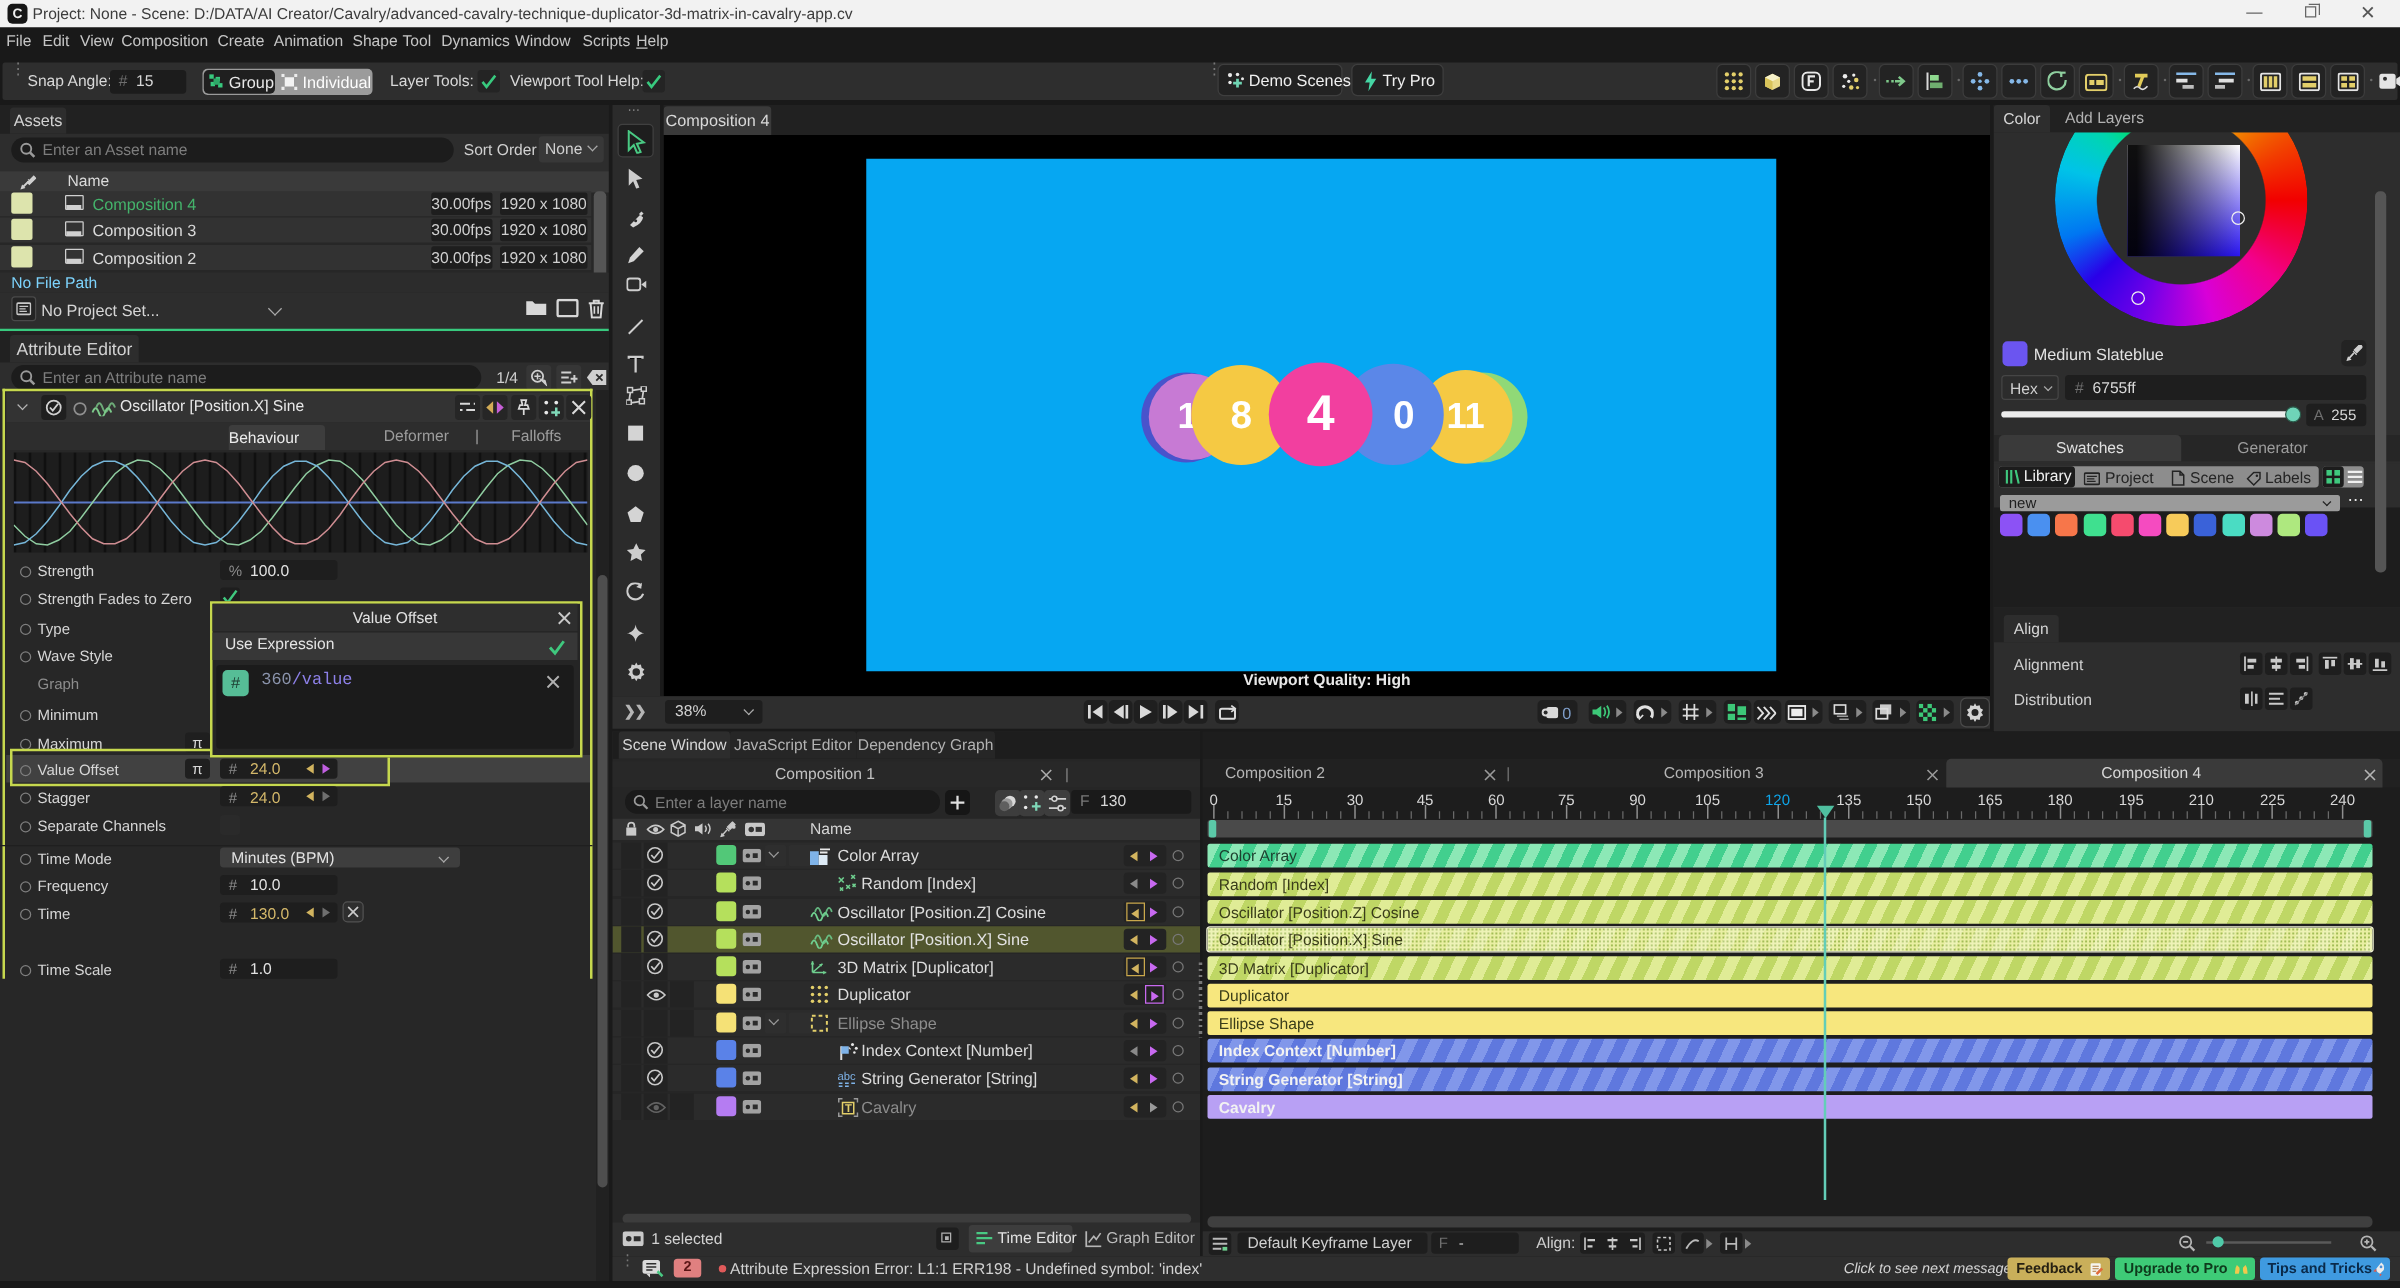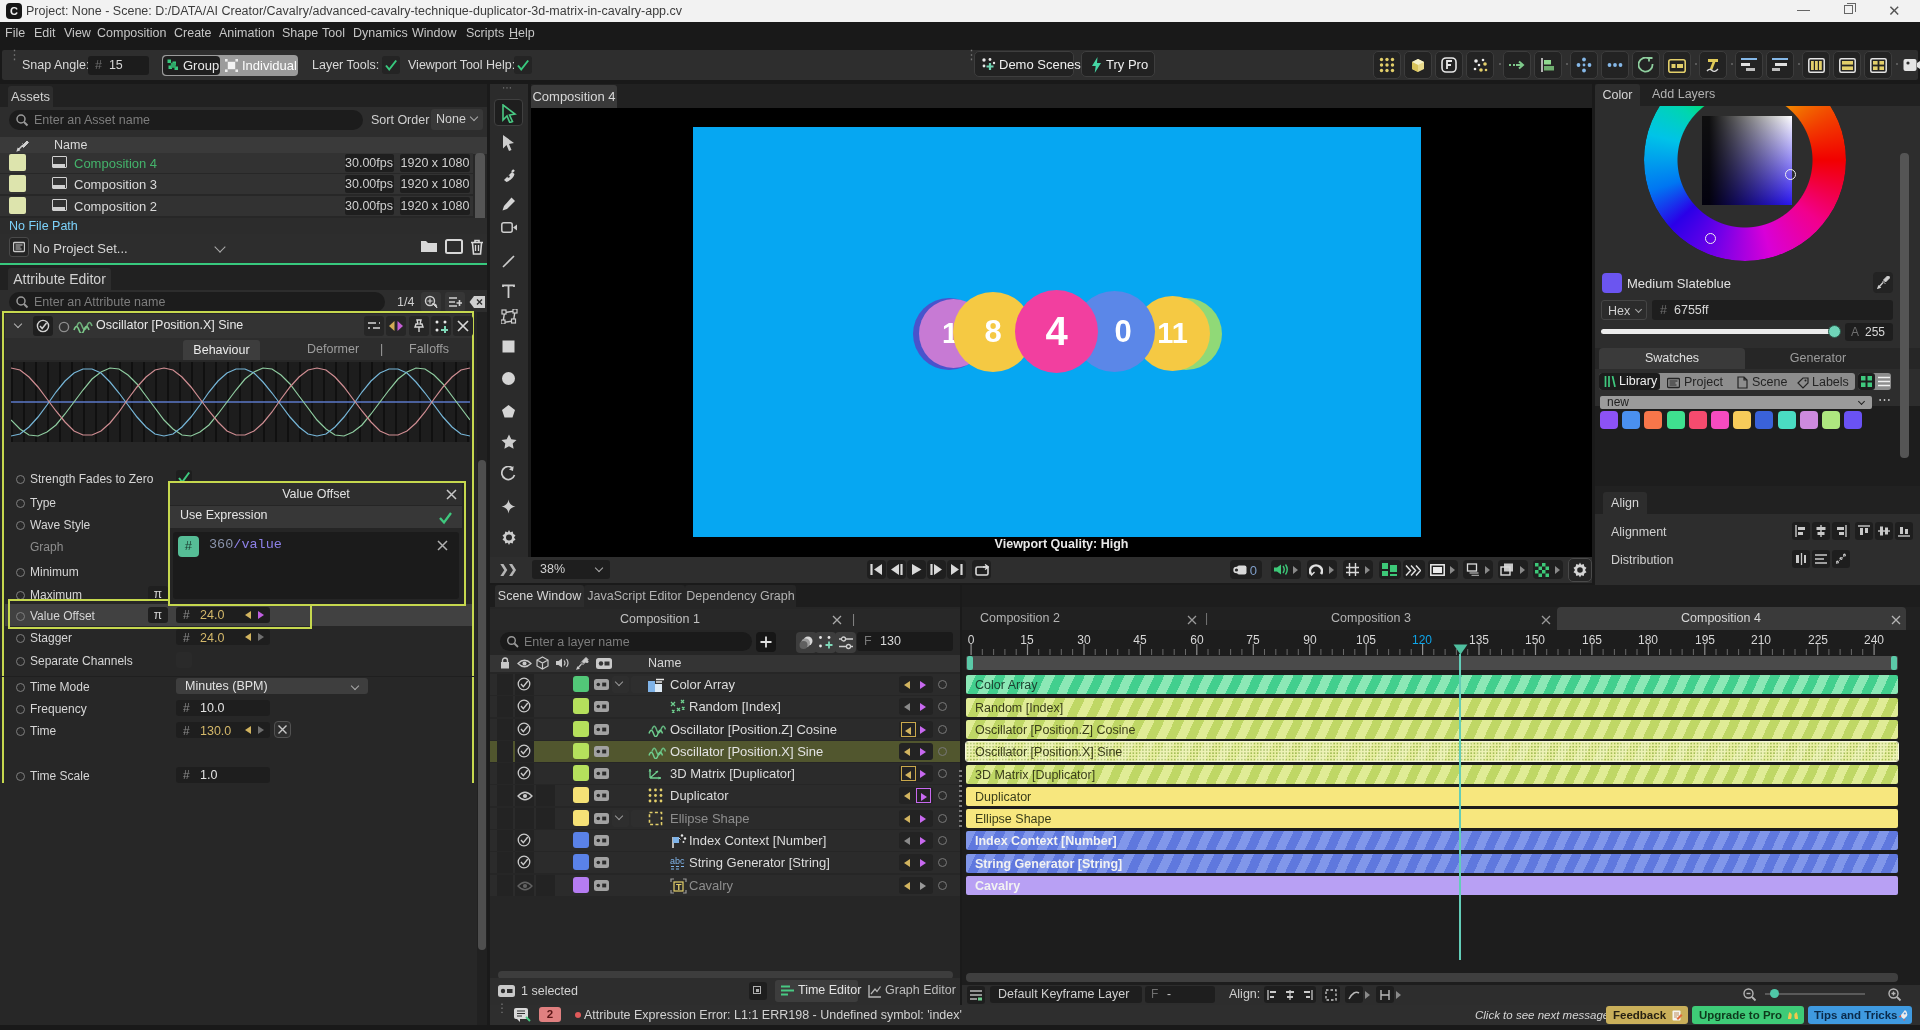--- a/index.html
+++ b/index.html
@@ -402,21 +402,21 @@
               <circle cx="11" cy="3" r="1.5"></circle>
               <circle cx="3" cy="11" r="1.5"></circle>
             </g>
             <path d="M11 7 v8 M7 11 h8" stroke="#7fd8b8" stroke-width="2"></path>
           </svg></div>
  <div class="hbtn" style="left:448px;"><svg width="12" height="12" style="margin:4px;">
             <path d="M1 1 L11 11 M11 1 L1 11" stroke="#d8d8d8" stroke-width="1.7"></path>
           </svg></div>
 </div>
 <div class="abs" style="left:5px;top:73px;width:467px;height:22px;background:#2d2d2d;">
- <div class="abs" style="left:178px;top:2px;width:77px;height:20px;background:#3d3d3d;border-radius:3px 3px 0 0;text-align:center;font-size:12.5px;color:#ececec;line-height:20px;">Behaviour</div>
+ <div class="abs" style="left:178px;top:2px;width:77px;height:20px;background:#3d3d3d;border-radius:3px 3px 0 0;text-align:left;font-size:12.5px;color:#ececec;line-height:20px;">Behaviour</div>
  <span class="abs" style="left:302px;top:4px;font-size:12.5px;color:#9d9d9d;">Deformer</span>
  <span class="abs" style="left:375px;top:4px;font-size:12.5px;color:#9d9d9d;">|</span>
  <span class="abs" style="left:404px;top:4px;font-size:12.5px;color:#9d9d9d;">Falloffs</span>
 </div>
 <div class="abs" style="left:11px;top:97px;width:459px;height:80px;background:#1d1d1d;">
 <svg width="459" height="80">
           <rect x="0" y="0" width="2" height="80" fill="#101010"></rect>
           <rect x="12" y="0" width="2" height="80" fill="#101010"></rect>
           <rect x="24" y="0" width="2" height="80" fill="#101010"></rect>
           <rect x="36" y="0" width="2" height="80" fill="#101010"></rect>
@@ -453,20 +453,28 @@
           <rect x="408" y="0" width="2" height="80" fill="#101010"></rect>
           <rect x="420" y="0" width="2" height="80" fill="#101010"></rect>
           <rect x="432" y="0" width="2" height="80" fill="#101010"></rect>
           <rect x="444" y="0" width="2" height="80" fill="#101010"></rect>
           <rect x="456" y="0" width="2" height="80" fill="#101010"></rect>
 <path d="M0 40 H459" stroke="#5b79c9" stroke-width="1.5"></path>
 <path d="M0 58L9 67L18 73L27 74L36 70L45 63L54 52L63 40L72 28L81 17L90 10L99 6L108 7L117 13L126 22L135 34L144 46L153 58L162 67L171 73L180 74L189 70L198 63L207 52L216 40L225 28L234 17L243 10L252 6L261 7L270 13L279 22L288 34L297 46L306 58L315 67L324 73L333 74L342 70L351 63L360 52L369 40L378 28L387 17L396 10L405 6L414 7L423 13L432 22L441 34L450 46L459 58" stroke="#8fccA0" stroke-width="1.2" fill="none"></path>
 <path d="M0 74L9 72L18 65L27 55L36 43L45 30L54 19L63 11L72 7L81 7L90 11L99 20L108 31L117 43L126 55L135 65L144 72L153 74L162 72L171 65L180 55L189 43L198 30L207 19L216 11L225 7L234 7L243 11L252 20L261 31L270 43L279 55L288 65L297 72L306 74L315 72L324 65L333 55L342 43L351 30L360 19L369 11L378 7L387 7L396 11L405 20L414 31L423 43L432 55L441 65L450 72L459 74" stroke="#76b6d8" stroke-width="1.2" fill="none"></path>
 <path d="M0 6L9 8L18 15L27 25L36 37L45 49L54 60L63 69L72 73L81 73L90 69L99 61L108 50L117 37L126 25L135 15L144 8L153 6L162 8L171 15L180 25L189 37L198 49L207 60L216 69L225 73L234 73L243 69L252 61L261 50L270 37L279 25L288 15L297 8L306 6L315 8L324 15L333 25L342 37L351 49L360 60L369 69L378 73L387 73L396 69L405 61L414 50L423 37L432 25L441 15L450 8L459 6" stroke="#cf8d92" stroke-width="1.2" fill="none"></path>
 </svg></div>
+<div class="abs attrow" style="top:183px;">
+        <span class="bull"></span>
+        <span style="position:absolute;left:30px;top:2px;font-size:12px;color:#d6d6d6;">Strength</span>
+        <div class="vbox" style="width:94px;">
+          <span class="pfx">%</span>
+          <span class="val">100.0</span>
+        </div>
+      </div>
 <div class="abs attrow" style="top:205px;">
         <span class="bull"></span>
         <span style="position:absolute;left:30px;top:2px;font-size:12px;color:#d6d6d6;">Strength Fades to Zero</span>
         <div class="cbx">
           <svg width="16" height="17" style="display:block;">
             <path d="M3 8 l3.2 4 l7 -9.5" stroke="#3fc87e" stroke-width="2" fill="none"></path>
           </svg>
         </div>
       </div>
 <div class="abs attrow" style="top:229px;">

